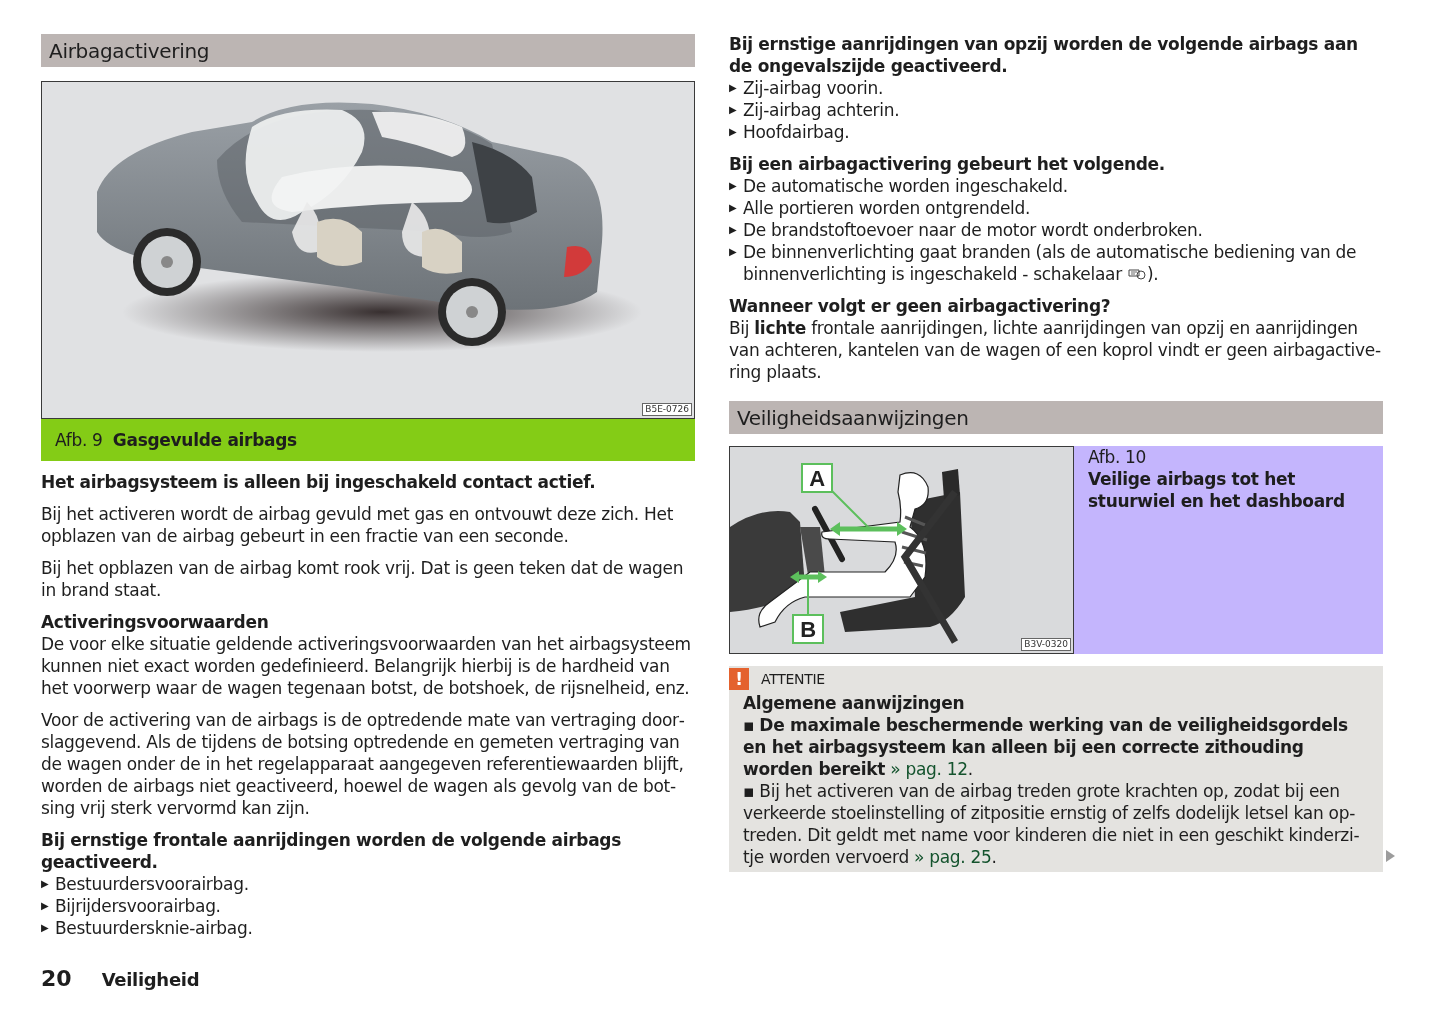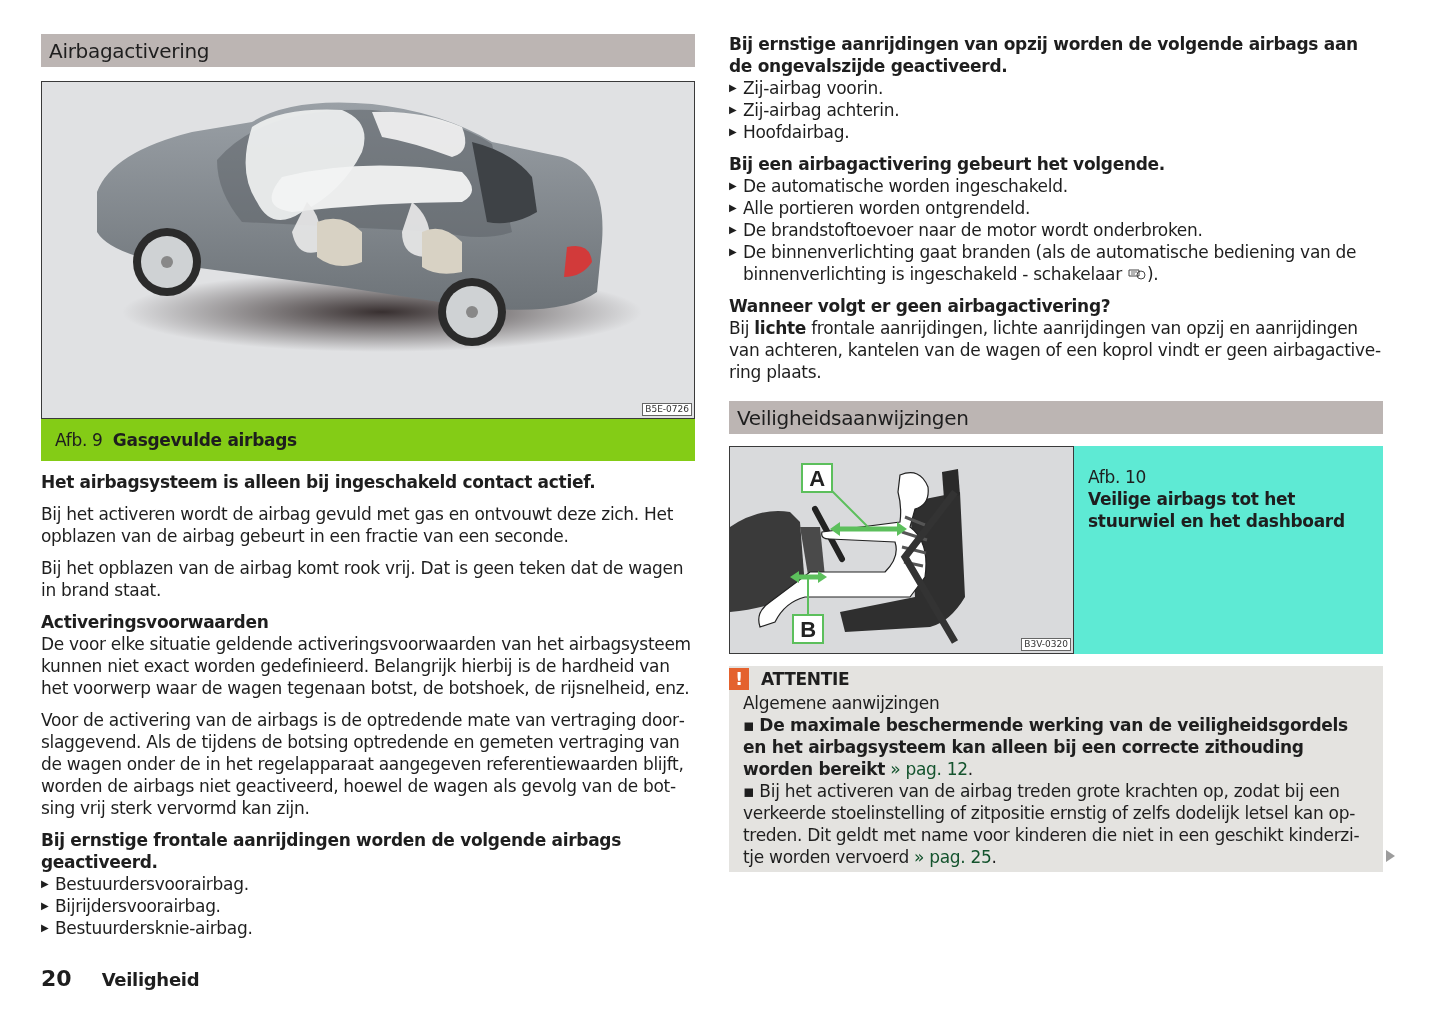--- a/index.html
+++ b/index.html
@@ -58,42 +58,42 @@
   .fig10-row { display: flex; margin-top: 12px; }
   .fig10-box {
     width: 345px; height: 208px;
     border: 1px solid #3a3a3a;
     background: #d9dadc;
     position: relative;
     overflow: hidden;
   }
   .fig10-caption {
     flex: 1;
-    background: #5eead4;
-    padding: 20px 14px;
+    background: #c4b5fd;
+    padding: 0 14px;
     height: 208px;
   }
 
   .warning-box {
     margin-top: 12px;
     background: #e4e3e0;
     padding: 0 14px 4px 14px;
     position: relative;
   }
   .warning-head {
     display: flex; align-items: center;
     height: 26px;
     margin-left: -14px;
   }
   .warn-icon {
     width: 20px; height: 22px; background: #e4622e;
     color: #fff; font-weight: bold; text-align: center; font-size: 17px; line-height: 22px;
     margin-right: 12px;
   }
-  .warn-title { font-weight: bold; font-size: 17px; }
+  .warn-title { font-weight: normal; font-size: 14px; }
 
   .next-arrow {
     position: absolute; left: 1386px; top: 850px;
     width: 0; height: 0;
     border-top: 6px solid transparent; border-bottom: 6px solid transparent;
     border-left: 9px solid #9c9c9c;
   }
 
   .footer { position: absolute; left: 41px; top: 968px; display: flex; align-items: baseline; }
   .page-num { font-size: 22px; font-weight: bold; letter-spacing: 0; }
@@ -238,21 +238,21 @@
       <div>Afb. 10</div>
       <div class="bold">Veilige airbags tot het stuurwiel en het dashboard</div>
     </div>
   </div>
 
   <div class="warning-box">
     <div class="warning-head">
       <div class="warn-icon">!</div>
       <div class="warn-title">ATTENTIE</div>
     </div>
-    <div class="bold" style="font-weight:normal;">Algemene aanwijzingen</div>
+    <div class="bold" style="font-weight:bold;">Algemene aanwijzingen</div>
     <div>
       <span>▪</span>
       <span class="bold">De maximale beschermende werking van de veiligheidsgordels en het airbagsysteem kan alleen bij een correcte zithouding worden bereikt</span>
       <span class="link">» pag. 12</span><span>.</span>
     </div>
     <div>
       <span>▪</span>
       <span>Bij het activeren van de airbag treden grote krachten op, zodat bij een verkeerde stoelinstelling of zitpositie ernstig of zelfs dodelijk letsel kan op­treden. Dit geldt met name voor kinderen die niet in een geschikt kinderzi­tje worden vervoerd</span>
       <span class="link">» pag. 25</span><span>.</span>
     </div>

